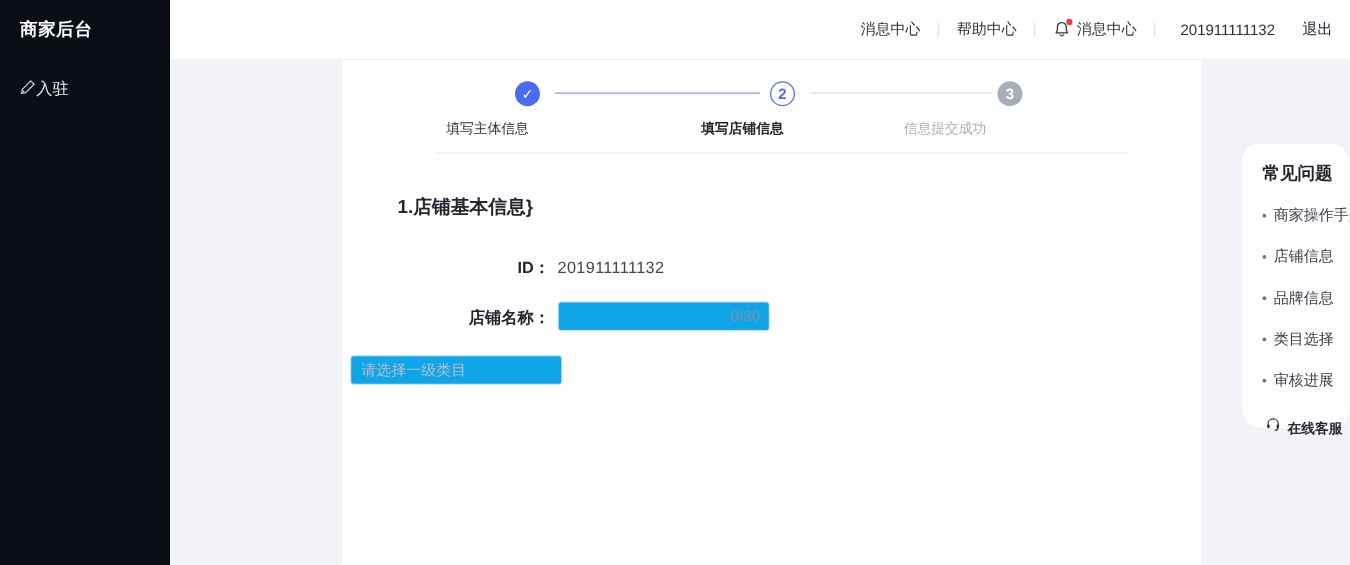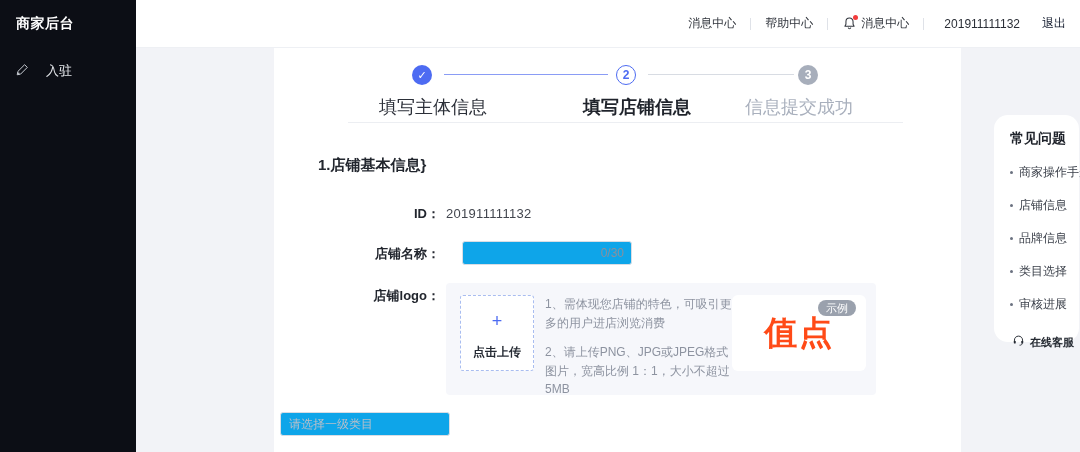--- a/index.html
+++ b/index.html
@@ -6,21 +6,21 @@
   html,body { width:1080px; height:452px; overflow:hidden; }
   body {
     font-family:"Liberation Sans","DejaVu Sans",sans-serif;
     background:#f2f3f7;
     display:flex;
     color:#22262e;
   }
   
   .sidebar { width:136px; flex-shrink:0; background:#0c0e15; color:#fff; }
   .brand { padding:15px 16px 10px 16px; font-size:14px; font-weight:700; letter-spacing:.5px; }
-  .side-item { display:flex; align-items:center; gap:17px; padding:11px 16px; margin-top:8px;
+  .side-item { display:flex; align-items:center; gap:0; padding:11px 16px; margin-top:8px;
     font-size:13px; color:#e4e6ea; cursor:pointer; }
   .side-item svg { flex-shrink:0; }
   
   .right-col { flex:1; display:flex; flex-direction:column; min-width:0; }
   .topbar { height:48px; background:#fff; border-bottom:1px solid #eef0f4;
     display:flex; align-items:center; justify-content:flex-end; padding-right:14px; flex-shrink:0; }
   .topbar .link { font-size:12px; color:#30343c; cursor:pointer; white-space:nowrap; }
   .topbar .sep { width:1px; height:12px; background:#dfe2e8; margin:0 14px; }
   .msg-group { display:flex; align-items:center; gap:4px; cursor:pointer; }
   .bell-wrap { position:relative; width:15px; height:15px; }
@@ -35,35 +35,35 @@
   .stepper { position:relative; height:74px; }
   .step-circle { position:absolute; top:17px; width:20px; height:20px; border-radius:50%;
     display:flex; align-items:center; justify-content:center; font-size:12px; }
   .step-circle.done { background:var(--accent,#4d6bf2); color:#fff; font-size:11px; font-weight:700; }
   .step-circle.current { background:#fff; border:1px solid var(--accent,#4d6bf2);
     color:var(--accent,#4d6bf2); font-weight:600; }
   .step-circle.pending { background:var(--pending,#a7aebb); color:#fff; font-weight:600; }
   .step-line { position:absolute; top:26px; height:1px; }
   .step-line.blue { background:#8a9cf5; }
   .step-line.gray { background:#d8dce3; }
-  .step-label { position:absolute; top:47px; width:130px; text-align:right; font-size:18px; }
+  .step-label { position:absolute; top:47px; width:130px; text-align:left; font-size:11px; }
   .step-label.done { color:#2b2f38; }
   .step-label.current { color:#1f232b; font-weight:700; }
   .step-label.pending { color:#a9b0bd; }
   .divider { border-top:1px solid #eceef2; margin:0 58px 0 74px; }
   
   .section-title { margin:33px 0 0 44px; font-size:15px; font-weight:700; color:#22262e; }
   .form { margin-top:26px; }
   .form-row { display:flex; align-items:flex-start; }
   .form-label { width:166px; text-align:right; font-size:13px; font-weight:600;
     color:#22262e; line-height:26px; flex-shrink:0; }
   .form-content { margin-left:6px; }
   .row-id { margin-top:0; } .row-id .form-label { font-weight:600; }
   .id-value { font-size:13px; color:#42464e; line-height:26px; letter-spacing:.3px; }
-  .row-name { margin-top:14px;gap:16px; }
+  .row-name { margin-top:14px; }
   .input-wrap { position:relative; width:170px; }
   .text-input { width:170px; height:24px; border:1px solid #d9dde4; border-radius:3px;
     background:#0ea5e9; font-size:12px; padding:0 34px 0 8px; color:#22262e; outline:none;
     font-family:inherit; }
   .text-input::placeholder { color:#b9bfc9; }
   .char-counter { position:absolute; right:8px; top:0; line-height:24px; font-size:12px; color:#8a909c; }
   .row-logo { margin-top:16px; }
   .logo-panel { width:430px; height:112px; background:#f6f7fb; border-radius:4px;
     display:flex; padding:12px 10px 12px 14px; }
   .upload-box { width:74px; height:76px; background:#fff; border:1px dashed #a9bdf0; border-radius:3px;
@@ -153,37 +153,20 @@
         </div>
 
         <div class="form-row row-name">
           <div class="form-label">店铺名称：</div>
           <div class="form-content input-wrap">
             <input class="text-input" type="text" value="" style="">
             <span class="char-counter">0/30</span>
           </div>
         </div>
 
-        <div class="form-row row-logo">
-          <div class="form-label">店铺logo：</div>
-          <div class="form-content logo-panel">
-            <div class="upload-box">
-              <span class="upload-plus">+</span>
-              <span class="upload-text">点击上传</span>
-            </div>
-            <div class="logo-tips">
-              <p>1、需体现您店铺的特色，可吸引更多的用户进店浏览消费</p>
-              <p>2、请上传PNG、JPG或JPEG格式图片，宽高比例 1：1，大小不超过5MB</p>
-            </div>
-            <div class="example-card">
-              <span class="example-logo">值点</span>
-              <span class="example-badge">示例</span>
-            </div>
-          </div>
-        </div>
 
         <div class="form-row row-category">
           <div class="form-content input-wrap">
             <input class="text-input" type="text" placeholder="请选择一级类目" style="">
           </div>
         </div>
 
       </div>
     </section>
 

